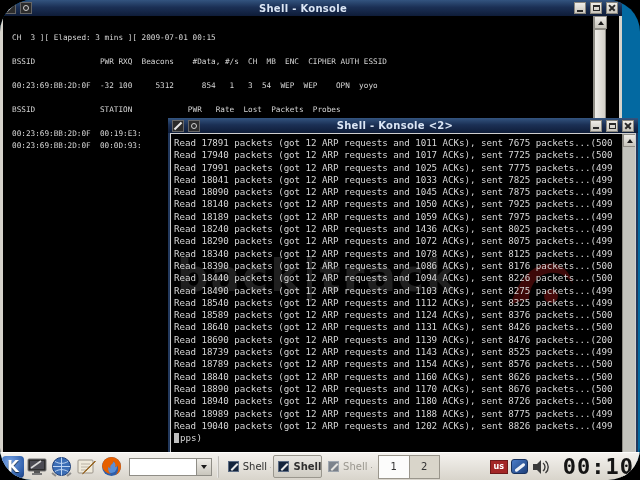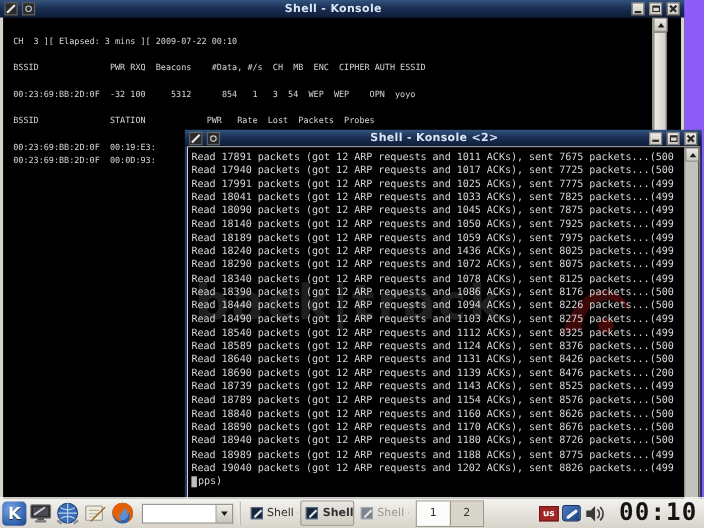--- a/index.html
+++ b/index.html
@@ -1,18 +1,18 @@
 <!DOCTYPE html>
 <html><head>
 <meta charset="utf-8">
 <style>
   * { margin:0; padding:0; box-sizing:border-box; }
   html,body { width:640px; height:480px; overflow:hidden; background:#000; }
   body { font-family:"DejaVu Sans", sans-serif; }
-  .desktop { position:relative; width:640px; height:480px; background:#8b5cf6; overflow:hidden; }
+  .desktop { position:relative; width:640px; height:480px; background:#0369a1; overflow:hidden;border-radius:32px; }
 
   
   .window { position:absolute; }
   .window.back  { left:0;   top:0;    width:622px; height:454px; z-index:1; }
   .window.front { left:168px; top:118px; width:470px; height:399px; z-index:2; }
 
   .titlebar { height:16px; display:flex; align-items:center;
     background:linear-gradient(to bottom,#33547f 0%,#1b3055 45%,#0e1c38 100%);
     padding:0 2px; position:relative; }
   .front .titlebar { height:15px; }
@@ -138,21 +138,21 @@
           <i class="g-close">
             <b></b>
             <b></b>
           </i>
         </span>
     </header>
     <div class="winbody">
       <div class="terminal back-term">
         <div class="termtext">
             <div class="term-line b"></div>
-            <div class="term-line b">CH  3 ][ Elapsed: 3 mins ][ 2009-07-22 00:10</div>
+            <div class="term-line b">CH  3 ][ Elapsed: 3 mins ][ 2009-07-01 00:15</div>
             <div class="term-line b"></div>
             <div class="term-line b">BSSID              PWR RXQ  Beacons    #Data, #/s  CH  MB  ENC  CIPHER AUTH ESSID</div>
             <div class="term-line b"></div>
             <div class="term-line b">00:23:69:BB:2D:0F  -32 100     5312      854   1   3  54  WEP  WEP    OPN  yoyo</div>
             <div class="term-line b"></div>
             <div class="term-line b">BSSID              STATION            PWR   Rate  Lost  Packets  Probes</div>
             <div class="term-line b"></div>
             <div class="term-line b">00:23:69:BB:2D:0F  00:19:E3:</div>
             <div class="term-line b">00:23:69:BB:2D:0F  00:0D:93:</div>
           </div>

